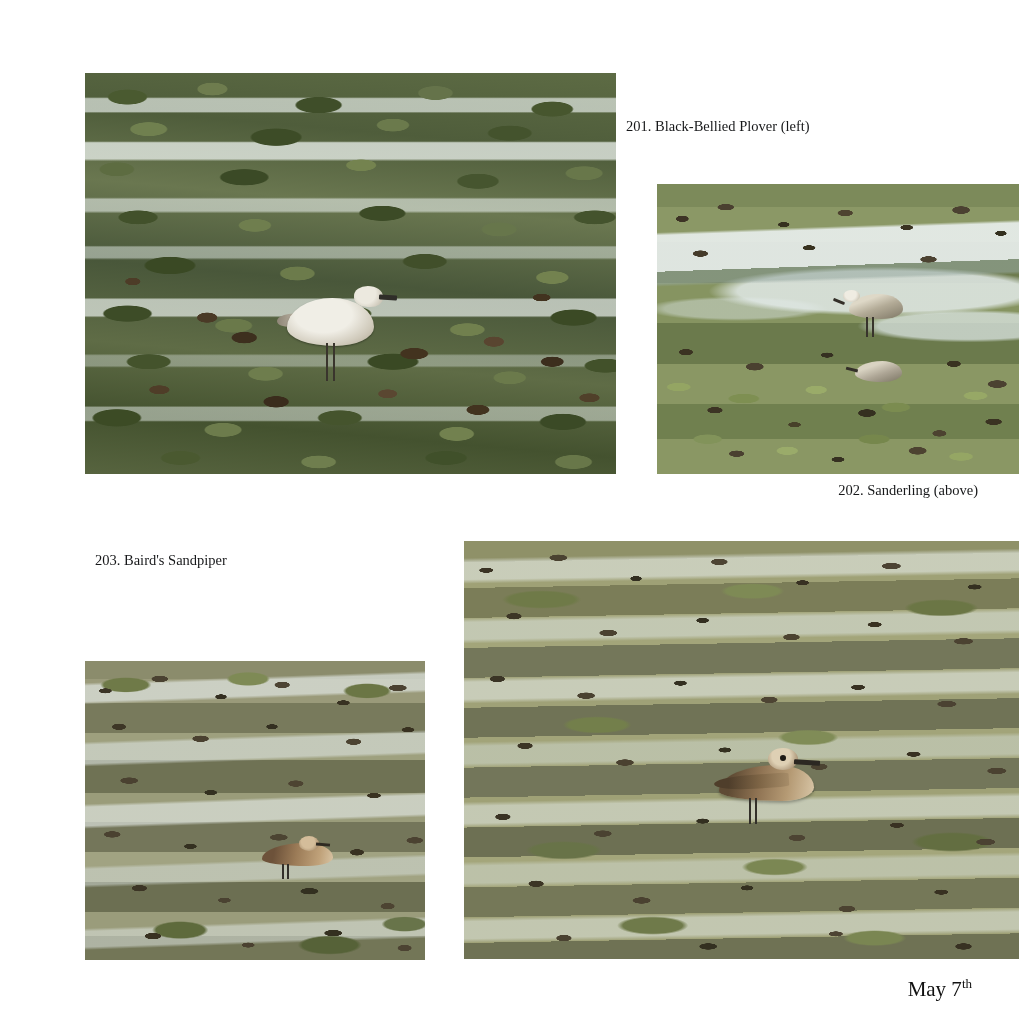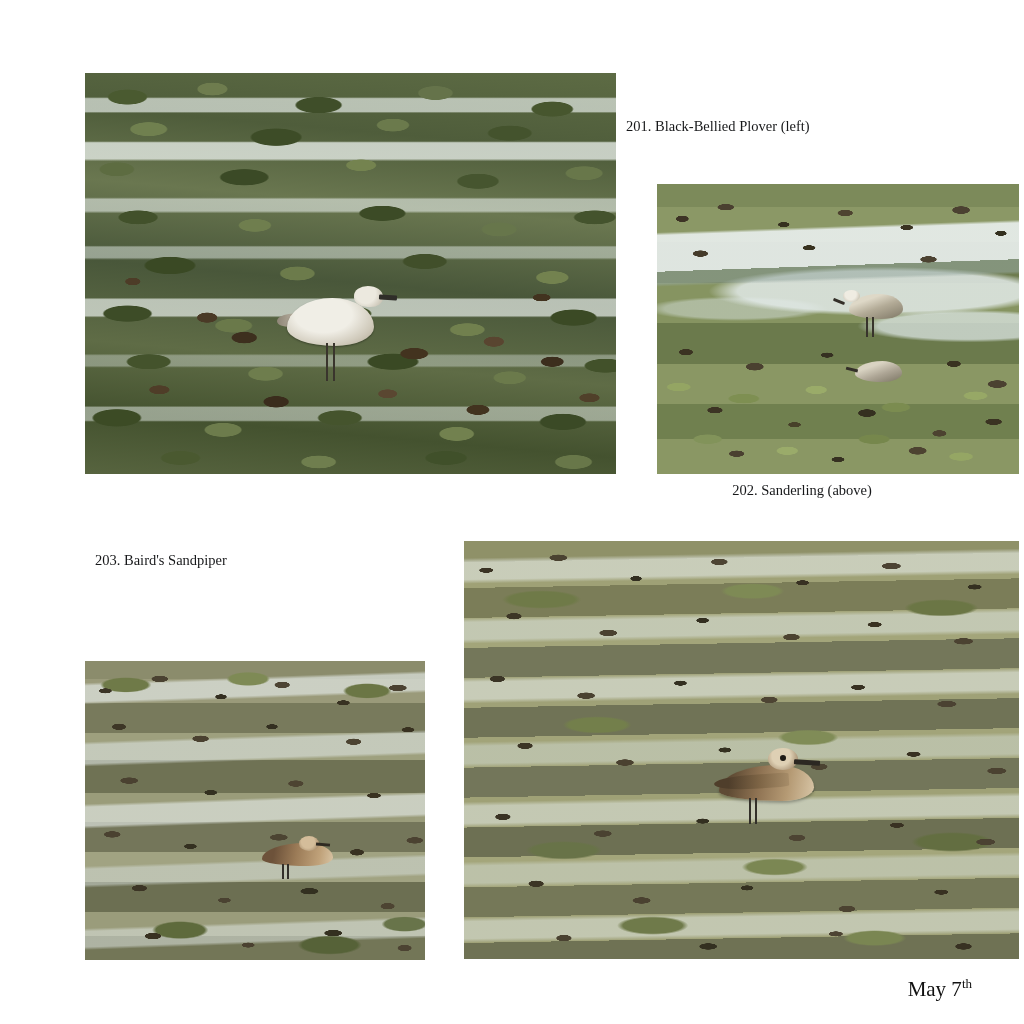--- a/index.html
+++ b/index.html
@@ -511,21 +511,21 @@
   }
   #photo-bairds-large .bird-legs::before,
   #photo-bairds-large .bird-legs::after {
     content: ""; position: absolute; top: 0; width: 2px; height: 100%; background: #33302a;
   }
   #photo-bairds-large .bird-legs::before { left: 0; }
   #photo-bairds-large .bird-legs::after  { left: 6px; }
 
   
   #caption-201 { left: 626px; top: 73px; width: 352px; margin-top: 43px; }
-  #caption-202 { left: 626px; top: 480px; width: 352px; text-align: center; }
+  #caption-202 { left: 626px; top: 480px; width: 352px; text-align: right; }
   #caption-203 { left: 56px;  top: 550px; width: 340px; margin-left: 39px; }
 </style>
 </head>
 <body>
 
 <div class="page">
 
   <figure class="photo" id="photo-plover">
     <div class="layer base"></div>
     <div class="layer water"></div>

